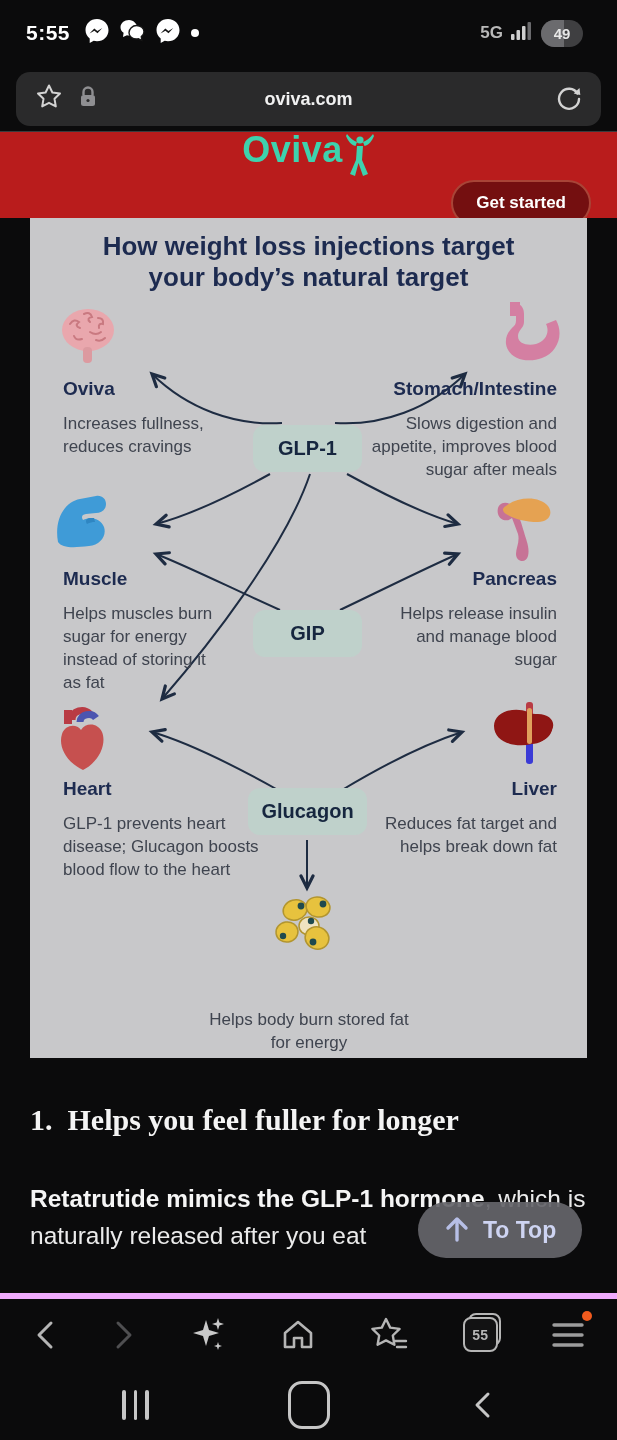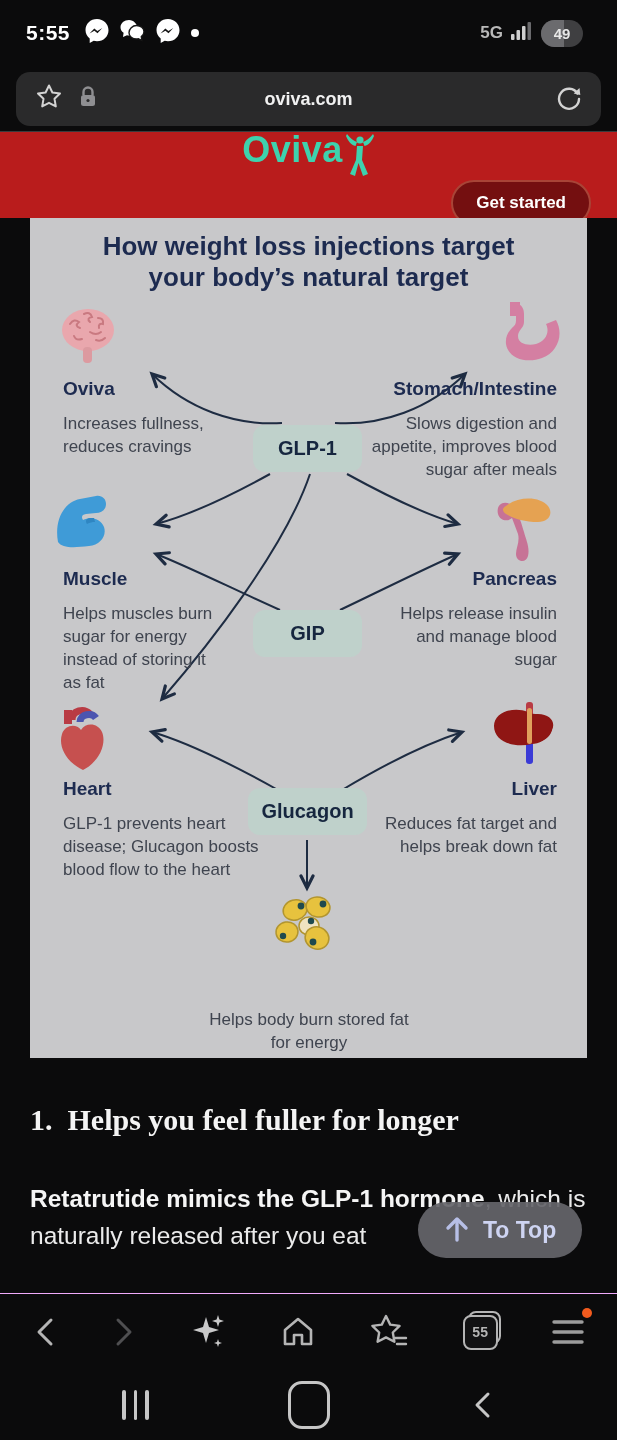--- a/index.html
+++ b/index.html
@@ -47,21 +47,21 @@
   
   .article-heading{top:1103px;left:30px;color:#f4f4f4;font-family:"Liberation Serif",serif;font-size:30px;font-weight:bold;white-space:pre;}
   .article-para{top:1180px;left:30px;width:558px;color:#ebebeb;font-size:24.5px;line-height:37px;}
   .article-para b{color:#f5f5f5;}
 
   
   .to-top{top:1202px;left:418px;height:56px;background:rgba(101,101,106,.93);border-radius:28px;display:flex;align-items:center;gap:13px;padding:0 26px;border:none;}
   .to-top-label{color:#ced4f2;font-size:23px;font-weight:bold;}
 
   
-  .toolbar{top:1293px;left:0;right:0;height:77px;border-top:1px solid #f0abfc;display:flex;align-items:center;justify-content:space-between;padding:0 32px;box-sizing:border-box;}
+  .toolbar{top:1293px;left:0;right:0;height:77px;border-top:6px solid #f0abfc;display:flex;align-items:center;justify-content:space-between;padding:0 32px;box-sizing:border-box;}
   .tool-btn{background:none;border:none;padding:0;position:relative;display:flex;align-items:center;justify-content:center;}
   .tab-count-box{width:31px;height:31px;border:2.5px solid #b5b5b5;border-radius:8px;display:flex;align-items:center;justify-content:center;color:#b5b5b5;font-size:14px;font-weight:bold;background:#121213;position:relative;}
   .tab-back{position:absolute;left:5px;top:-4px;width:29px;height:29px;border:2.5px solid #b5b5b5;border-radius:8px;}
   .notif-dot{position:absolute;right:-7px;top:-9px;width:10px;height:10px;border-radius:50%;background:#f25b1e;}
 
   
   .android-nav{top:1370px;left:0;right:0;height:70px;display:flex;align-items:center;justify-content:space-between;padding:0 122px;box-sizing:border-box;}
   .nav-btn{background:none;border:none;padding:0;display:flex;align-items:center;justify-content:center;}
   .recents{display:flex;gap:8px;}
   .recents span{width:3.5px;height:30px;background:#c6c6c6;border-radius:2px;display:block;}

